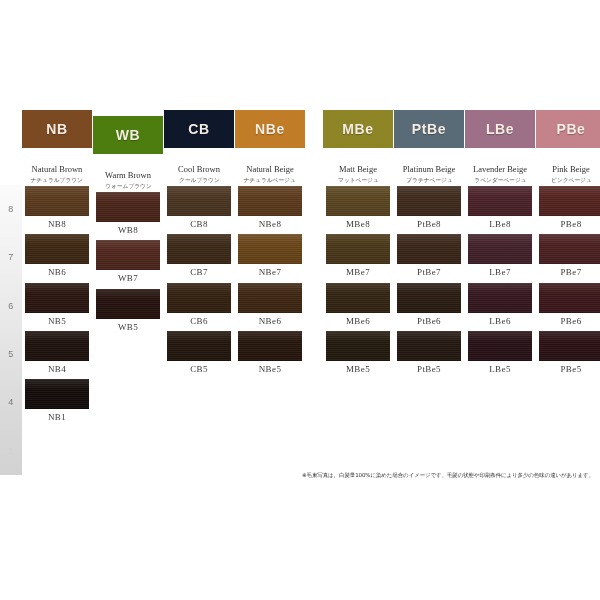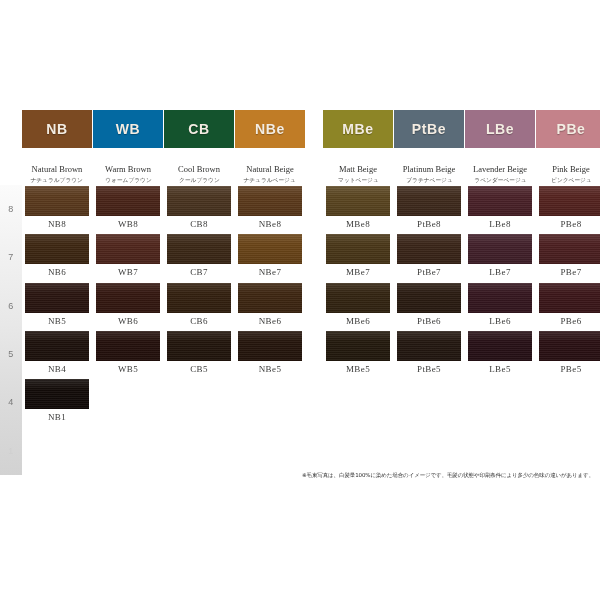--- a/index.html
+++ b/index.html
@@ -142,54 +142,50 @@
               <div class="sw" style="background: rgb(29, 17, 12);"></div>
               <div class="code">NB4</div>
             </div>
             <div class="cell">
               <div class="sw" style="background: rgb(18, 11, 8);"></div>
               <div class="code">NB1</div>
             </div>
           </div>
         </div>
         <div class="col">
-          <div class="chip" style="background: #0369a1;">WB</div>
+          <div class="chip" style="background: #4d7c0f; margin-top: 6px;">WB</div>
           <div class="names">
             <div class="name-en">Warm Brown</div>
             <div class="name-jp">ウォームブラウン</div>
           </div>
           <div class="cells">
             <div class="cell">
               <div class="sw" style="background: rgb(74, 36, 24);"></div>
               <div class="code">WB8</div>
             </div>
             <div class="cell">
               <div class="sw" style="background: rgb(80, 38, 28);"></div>
               <div class="code">WB7</div>
             </div>
             <div class="cell">
-              <div class="sw" style="background: rgb(52, 23, 16);"></div>
-              <div class="code">WB6</div>
-            </div>
-            <div class="cell">
               <div class="sw" style="background: rgb(36, 16, 12);"></div>
               <div class="code">WB5</div>
             </div>
             <div class="cell empty">
               <div class="sw"></div>
               <div class="code"></div>
             </div>
             <div class="cell empty">
               <div class="sw"></div>
               <div class="code"></div>
             </div>
           </div>
         </div>
         <div class="col">
-          <div class="chip" style="background: #14532d;">CB</div>
+          <div class="chip" style="background: #0f172a;">CB</div>
           <div class="names">
             <div class="name-en">Cool Brown</div>
             <div class="name-jp">クールブラウン</div>
           </div>
           <div class="cells">
             <div class="cell">
               <div class="sw" style="background: rgb(74, 52, 32);"></div>
               <div class="code">CB8</div>
             </div>
             <div class="cell">

